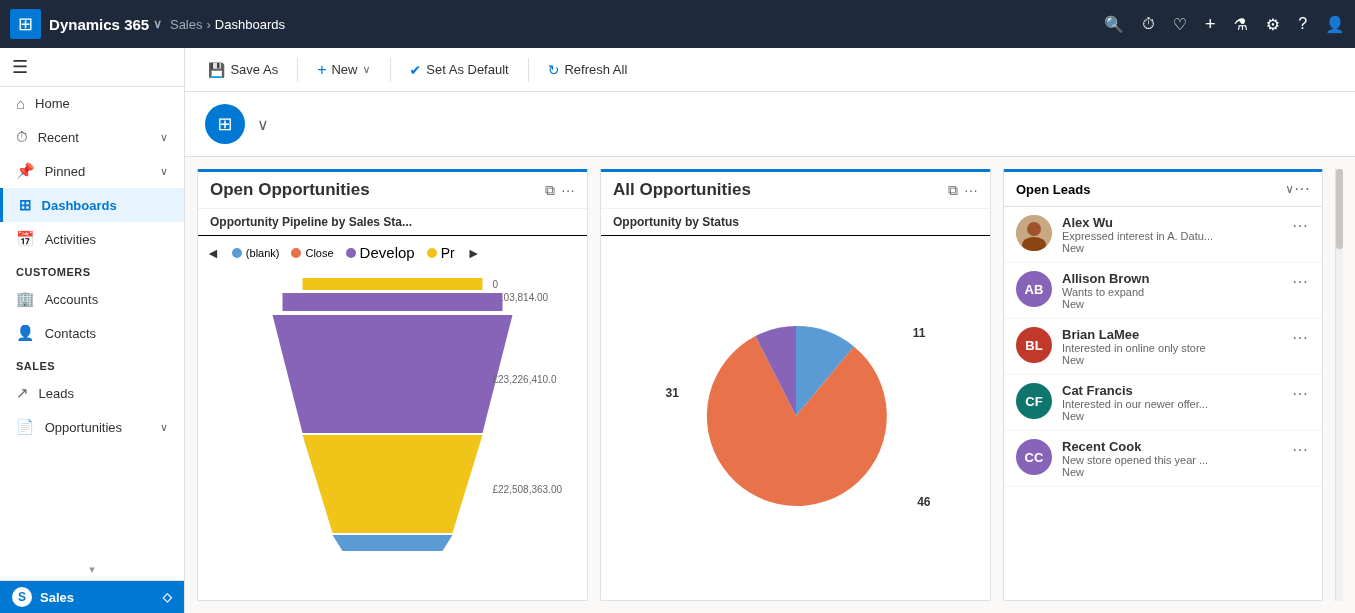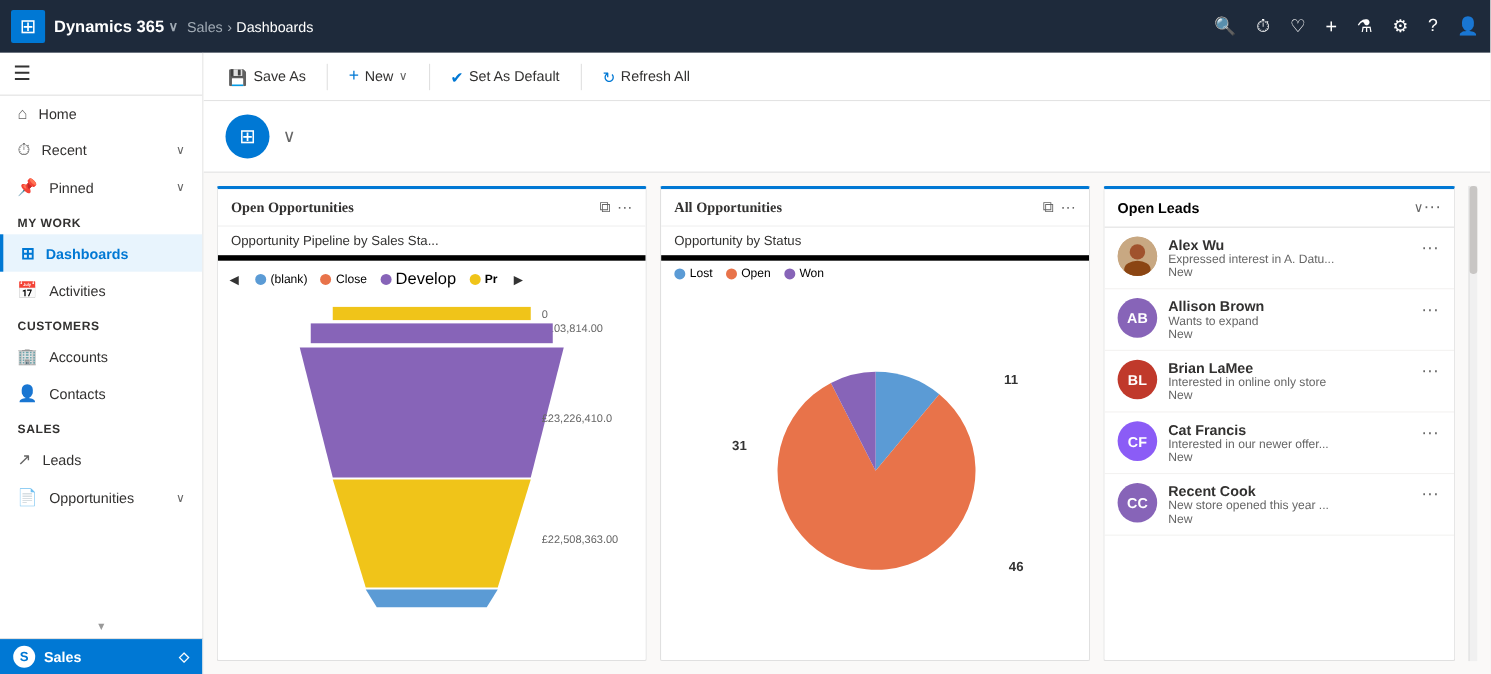--- a/index.html
+++ b/index.html
@@ -198,33 +198,32 @@
       border-radius: 2px;
     }
     .card-header {
       display: flex;
       align-items: center;
       padding: 8px 12px;
       border-bottom: 1px solid #f0f0f0;
       gap: 8px;
     }
     .card-title {
-      font-size: 13px;
+      font-size: 17px;
       font-weight: 600;
       color: #323130;
       flex: 1;
-      font-family: Liberation Serif, serif;
     }
     .card-icons { display: flex; gap: 6px; color: #666; font-size: 14px; cursor: pointer; }
     .card-subtitle {
       padding: 6px 12px;
       font-size: 12px;
-      font-weight: 400;
+      font-weight: 700;
       color: #323130;
-      border-bottom: 5px solid #000000;
+      border-bottom: 1px solid #000000;
     }
     .card-body { flex: 1; overflow: hidden; padding: 8px; }
 
     
     .funnel-legend {
       display: flex;
       gap: 12px;
       padding: 4px 8px;
       font-size: 11px;
       align-items: center;
@@ -339,21 +338,20 @@
       <span class="nav-icon">⏱</span>
       <span>Recent</span>
       <span class="nav-arrow">∨</span>
     </div>
     <div class="sidebar-nav-item">
       <span class="nav-icon">📌</span>
       <span>Pinned</span>
       <span class="nav-arrow">∨</span>
     </div>
 
-    <div class="sidebar-section-label">My Work</div>
     <div class="sidebar-nav-item active">
       <span class="nav-icon">⊞</span>
       <span>Dashboards</span>
     </div>
     <div class="sidebar-nav-item">
       <span class="nav-icon">📅</span>
       <span>Activities</span>
     </div>
 
     <div class="sidebar-section-label">Customers</div>
@@ -438,21 +436,21 @@
             <div class="legend-item">
               <div class="legend-dot" style="background:#e8734a;"></div>
               <span style="font-size:11px;">Close</span>
             </div>
             <div class="legend-item">
               <div class="legend-dot" style="background:#8764b8;"></div>
               <span style="font-size:15px;">Develop</span>
             </div>
             <div class="legend-item">
               <div class="legend-dot" style="background:#f0c419;"></div>
-              <span style="font-size:11px;font-weight:bold;">Pr</span>
+              <span style="font-size:14px;">Pr</span>
             </div>
           </div>
           <span style="font-size:14px; cursor:pointer; color:#333;">►</span>
         </div>
 
         <div class="card-body" style="position:relative; padding: 4px 8px;">
           <svg width="100%" height="280" viewBox="0 0 340 280">
 
             <rect x="80" y="5" width="180" height="12" fill="#f0c419"></rect>
 
@@ -477,34 +475,20 @@
       <div class="card">
         <div class="card-header">
           <span class="card-title">All Opportunities</span>
           <div class="card-icons">
             <span>⧉</span>
             <span>···</span>
           </div>
         </div>
         <div class="card-subtitle">Opportunity by Status</div>
 
-        <div class="funnel-legend" style="padding: 6px 12px;">
-          <div class="legend-item">
-            <div class="legend-dot" style="background:#5b9bd5;"></div>
-            <span style="font-size:11px;">Lost</span>
-          </div>
-          <div class="legend-item">
-            <div class="legend-dot" style="background:#e8734a;"></div>
-            <span style="font-size:11px;">Open</span>
-          </div>
-          <div class="legend-item">
-            <div class="legend-dot" style="background:#8764b8;"></div>
-            <span style="font-size:11px;">Won</span>
-          </div>
-        </div>
 
         <div class="card-body" style="display:flex; align-items:center; justify-content:center; padding:8px;">
           <div style="position:relative;text-align:right;">
             <svg width="220" height="220" viewBox="-110 -110 220 220" class="pie-svg">
 
               <path d="M0,0 L0,-90 A90,90 0 0,1 57.9,-69.6 Z" fill="#5b9bd5"></path>
 
               <path d="M0,0 L57.9,-69.6 A90,90 0 1,1 -40.6,-79.9 Z" fill="#e8734a"></path>
 
               <path d="M0,0 L-40.6,-79.9 A90,90 0 0,1 0,-90 Z" fill="#8764b8"></path>
@@ -555,21 +539,21 @@
             <div class="lead-avatar" style="background:#c0392b;">BL</div>
             <div class="lead-info">
               <div class="lead-name">Brian LaMee</div>
               <div class="lead-desc">Interested in online only store</div>
               <div class="lead-status">New</div>
             </div>
             <span class="lead-more">···</span>
           </div>
 
           <div class="lead-item">
-            <div class="lead-avatar" style="background:#8b5cf6;">CF</div>
+            <div class="lead-avatar" style="background:#0f766e;">CF</div>
             <div class="lead-info">
               <div class="lead-name">Cat Francis</div>
               <div class="lead-desc">Interested in our newer offer...</div>
               <div class="lead-status">New</div>
             </div>
             <span class="lead-more">···</span>
           </div>
 
           <div class="lead-item">
             <div class="lead-avatar" style="background:#8764b8;">CC</div>

